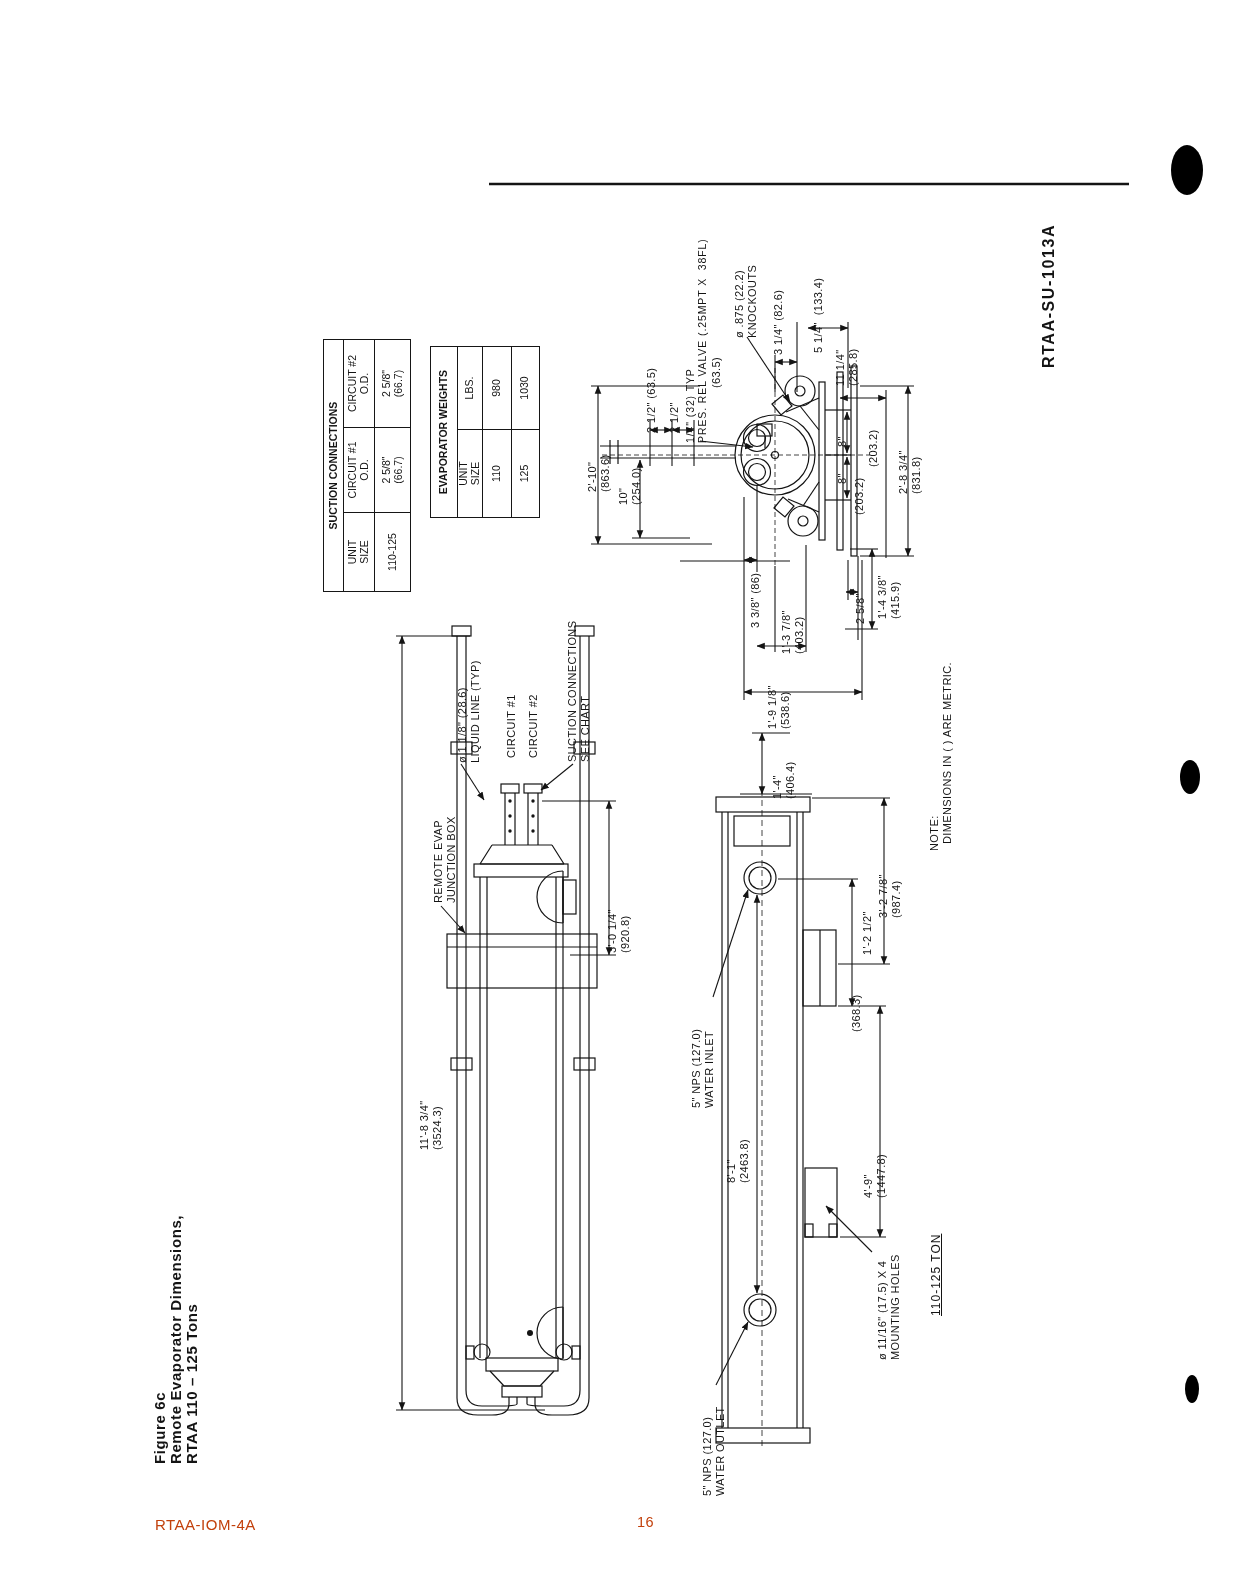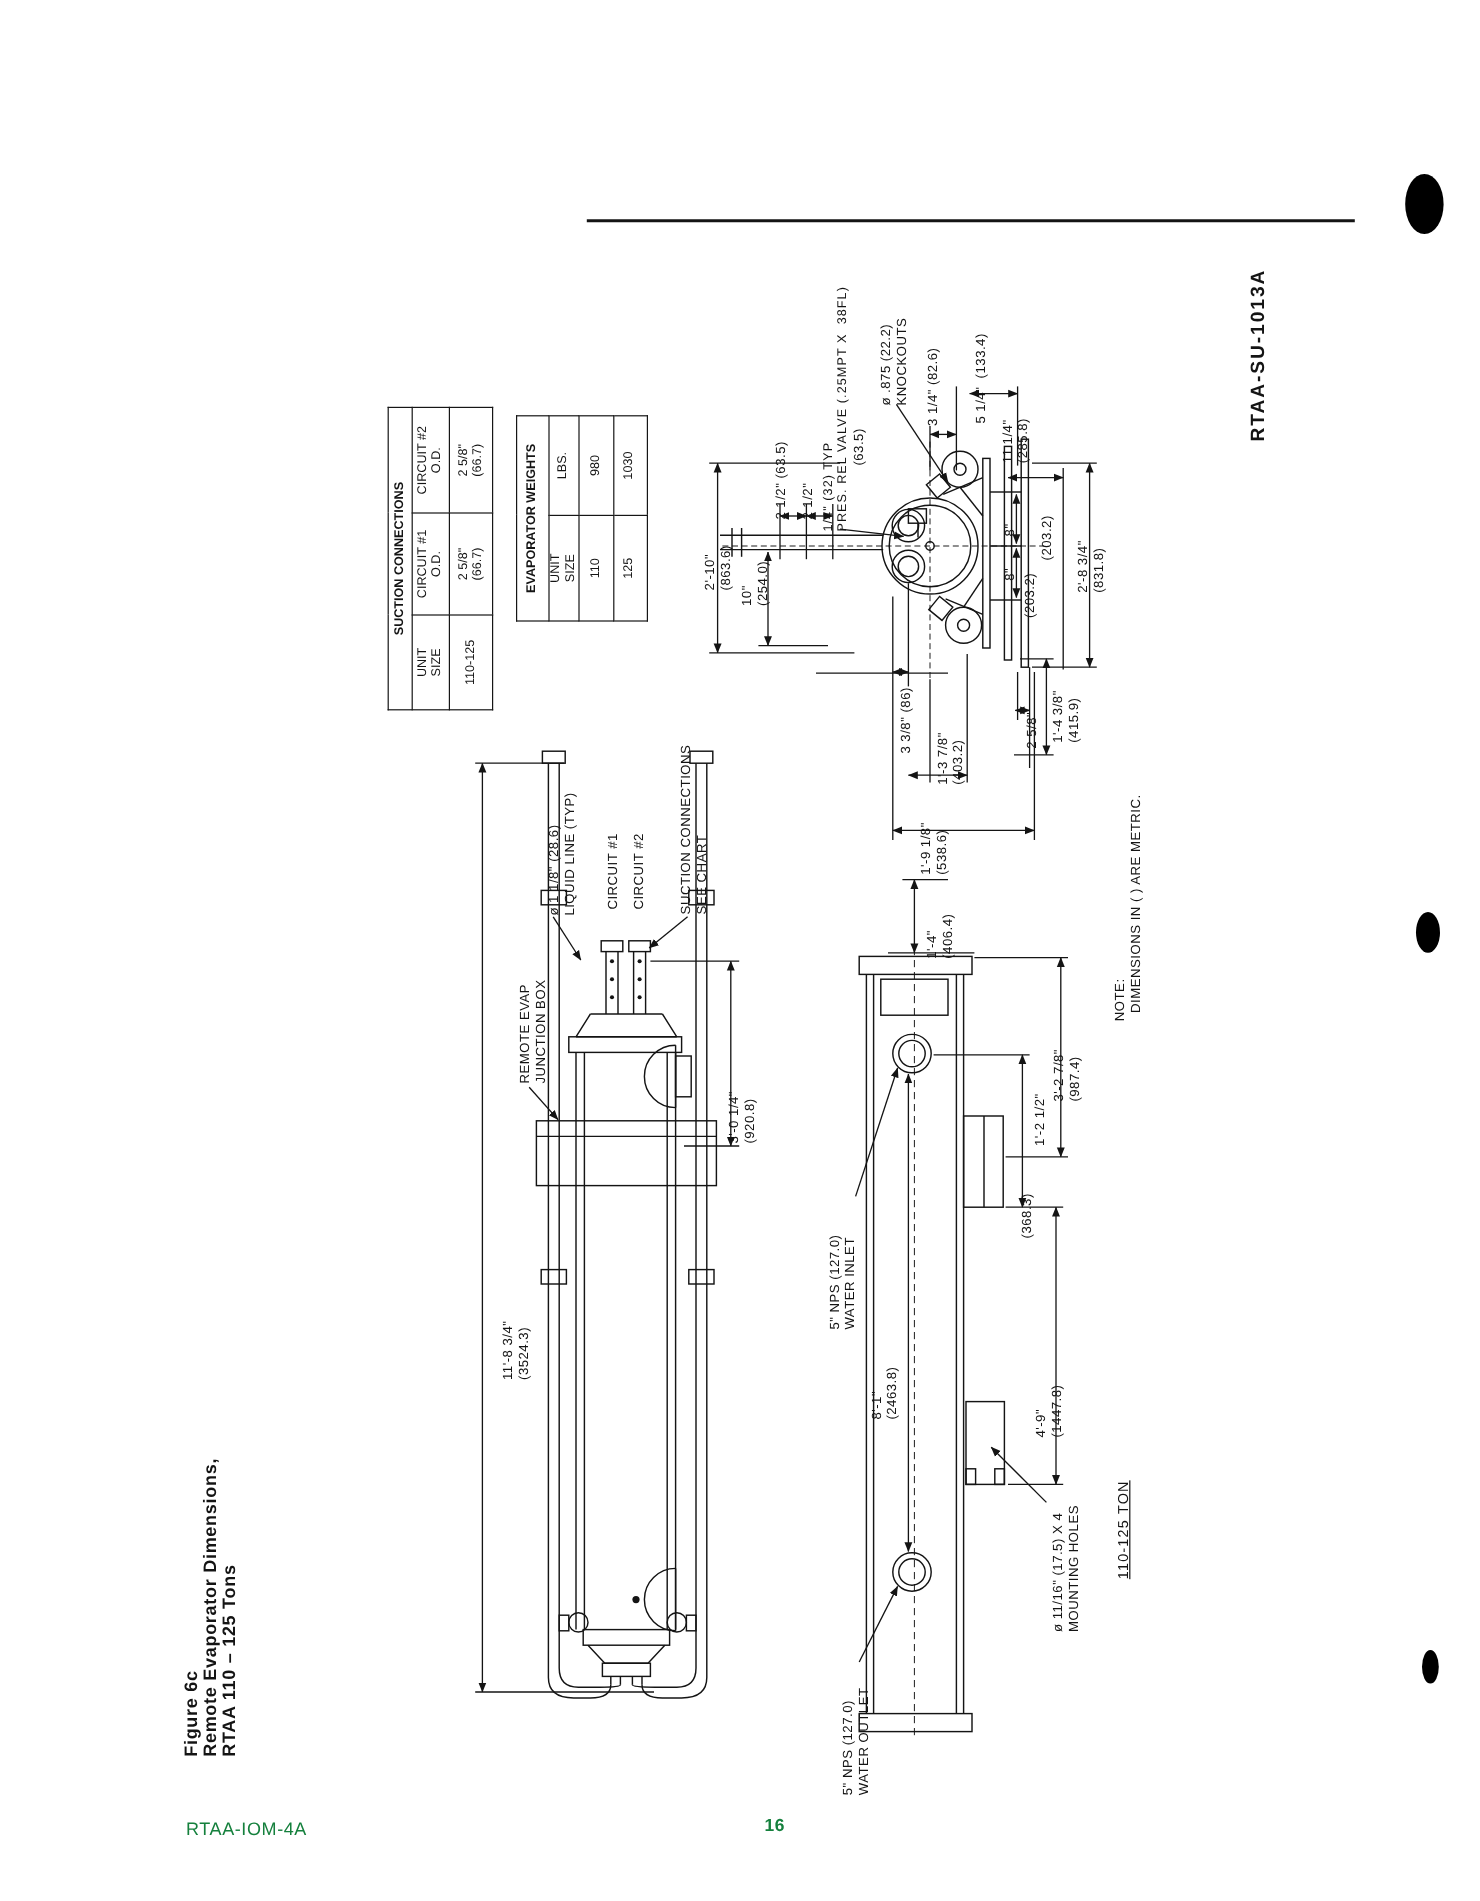--- a/index.html
+++ b/index.html
@@ -10,22 +10,22 @@
   
   .vl { position:absolute; transform:rotate(-90deg); transform-origin:0 0;
         white-space:pre; font:11px/1.16 "Liberation Sans", sans-serif;
         color:#141414; letter-spacing:0.4px; }
   .vl.sm   { font-size:10.5px; letter-spacing:0.9px; }
   .vl.ton  { font-size:12px; text-decoration:underline; letter-spacing:1px; }
   .vl.cap  { font-weight:bold; font-size:15px; line-height:1.06; letter-spacing:0.6px; }
   .vl.code { font-weight:bold; font-size:16px; letter-spacing:1.6px; }
 
   
-  .hl { position:absolute; font:15px "Liberation Sans", sans-serif; color:#15803d; letter-spacing:0.5px; }
-  .hl.pg { font-weight:bold; font-size:14.5px; }
+  .hl { position:absolute; font:15px "Liberation Sans", sans-serif; color:#c2410c; letter-spacing:0.5px; }
+  .hl.pg { font-weight:normal; font-size:14.5px; }
 
   
   .tbl-wrap { position:absolute; transform:rotate(-90deg); transform-origin:0 0; }
   .tbl-wrap table { border-collapse:collapse; background:#fff; }
   .tbl-wrap td { border:1.7px solid #161616; text-align:center; vertical-align:middle;
                  font:10.5px/1.12 "Liberation Sans", sans-serif; color:#141414;
                  white-space:pre-line; padding:0 2px; }
   .tbl-wrap td.title { font-weight:bold; }
 </style>
 </head>

